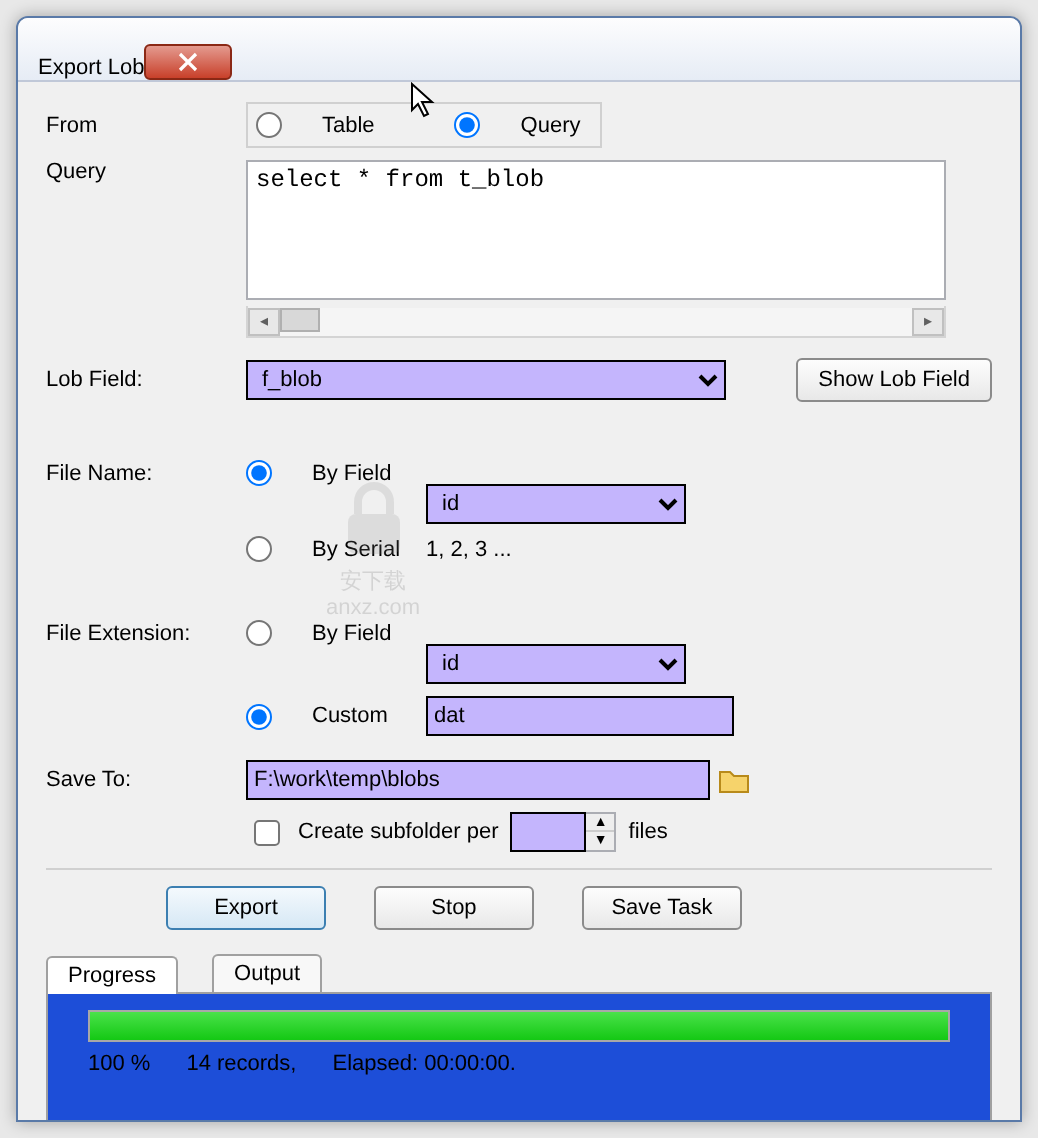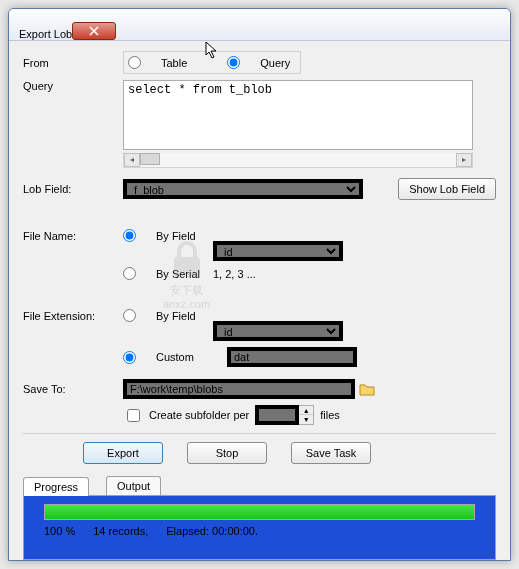--- a/index.html
+++ b/index.html
@@ -12,26 +12,26 @@
 .row { display: flex; align-items: center; margin-bottom: 6px; }
 .label { width: 100px; color: #000; }
 .radio-box { border: 1px solid #d0d0d0; padding: 4px 10px 4px 4px; display: inline-flex; gap: 40px; }
 .radio { display: flex; align-items: center; gap: 20px; }
 .radio input { margin: 0; }
 .query-area { width: 350px; height: 70px; border: 1px solid #abadb3; background: #fff; font-family: 'Courier New', monospace; font-size: 12px; padding: 2px 4px; resize: none; overflow: auto; }
 .hscroll { width: 350px; height: 16px; background: #f0f0f0; border: 1px solid #d4d4d4; border-top: none; display: flex; align-items: center; }
 .hscroll-arrow { width: 16px; height: 14px; background: #e8e8e8; border: 1px solid #c0c0c0; display: flex; align-items: center; justify-content: center; font-size: 8px; color: #606060; }
 .hscroll-track { flex: 1; background: #f5f5f5; position: relative; height: 14px; }
 .hscroll-thumb { position: absolute; left: 0; width: 20px; height: 12px; background: #d8d8d8; border: 1px solid #b0b0b0; top: 0; }
-select, input[type=text] { height: 20px; border: 4px solid #000000; background: #737373; padding: 0 3px; }
+select, input[type=text] { height: 20px; border: 1px solid #000000; background: #c4b5fd; padding: 0 3px; }
 .combo { width: 240px; }
 .btn { height: 22px; padding: 0 10px; background: linear-gradient(#fdfdfd, #e8e8e8); border: 1px solid #8b8b8b; border-radius: 3px; cursor: pointer; }
 .btn-primary { border: 1px solid #3c7fb1; background: linear-gradient(#f4f9fd, #d6e8f5); }
 .field-combo { width: 130px; margin-top: 31px; }
-.small-input { width: 130px; margin-left: 14px; }
+.small-input { width: 154px; }
 .spinner { display: inline-flex; align-items: center; }
 .spinner input { width: 34px; text-align: right; padding-left: 33px; }
 .spinner-btns { display: flex; flex-direction: column; border: 1px solid #abadb3; border-left: none; }
 .spinner-btns span { width: 14px; height: 9px; background: #eee; font-size: 7px; line-height: 9px; text-align: center; cursor: pointer; border-bottom: 1px solid #ccc; }
 .spinner-btns span:last-child { border-bottom: none; }
 .folder-icon { width: 18px; height: 16px; display: inline-flex; align-items: center; justify-content: center; cursor: pointer; margin-left: 3px; }
 hr { border: none; border-top: 1px solid #d0d0d0; margin: 8px 0; }
 .btn-row { display: flex; gap: 24px; padding-left: 60px; margin: 8px 0 12px; }
 .tabs { display: flex; border-bottom: 1px solid #a0a0a0; margin-top: 4px; }
 .tab { padding: 3px 10px; border: 1px solid #a0a0a0; border-bottom: none; background: #f8f8f8; margin-right: 17px; border-radius: 3px 3px 0 0; cursor: pointer; }

